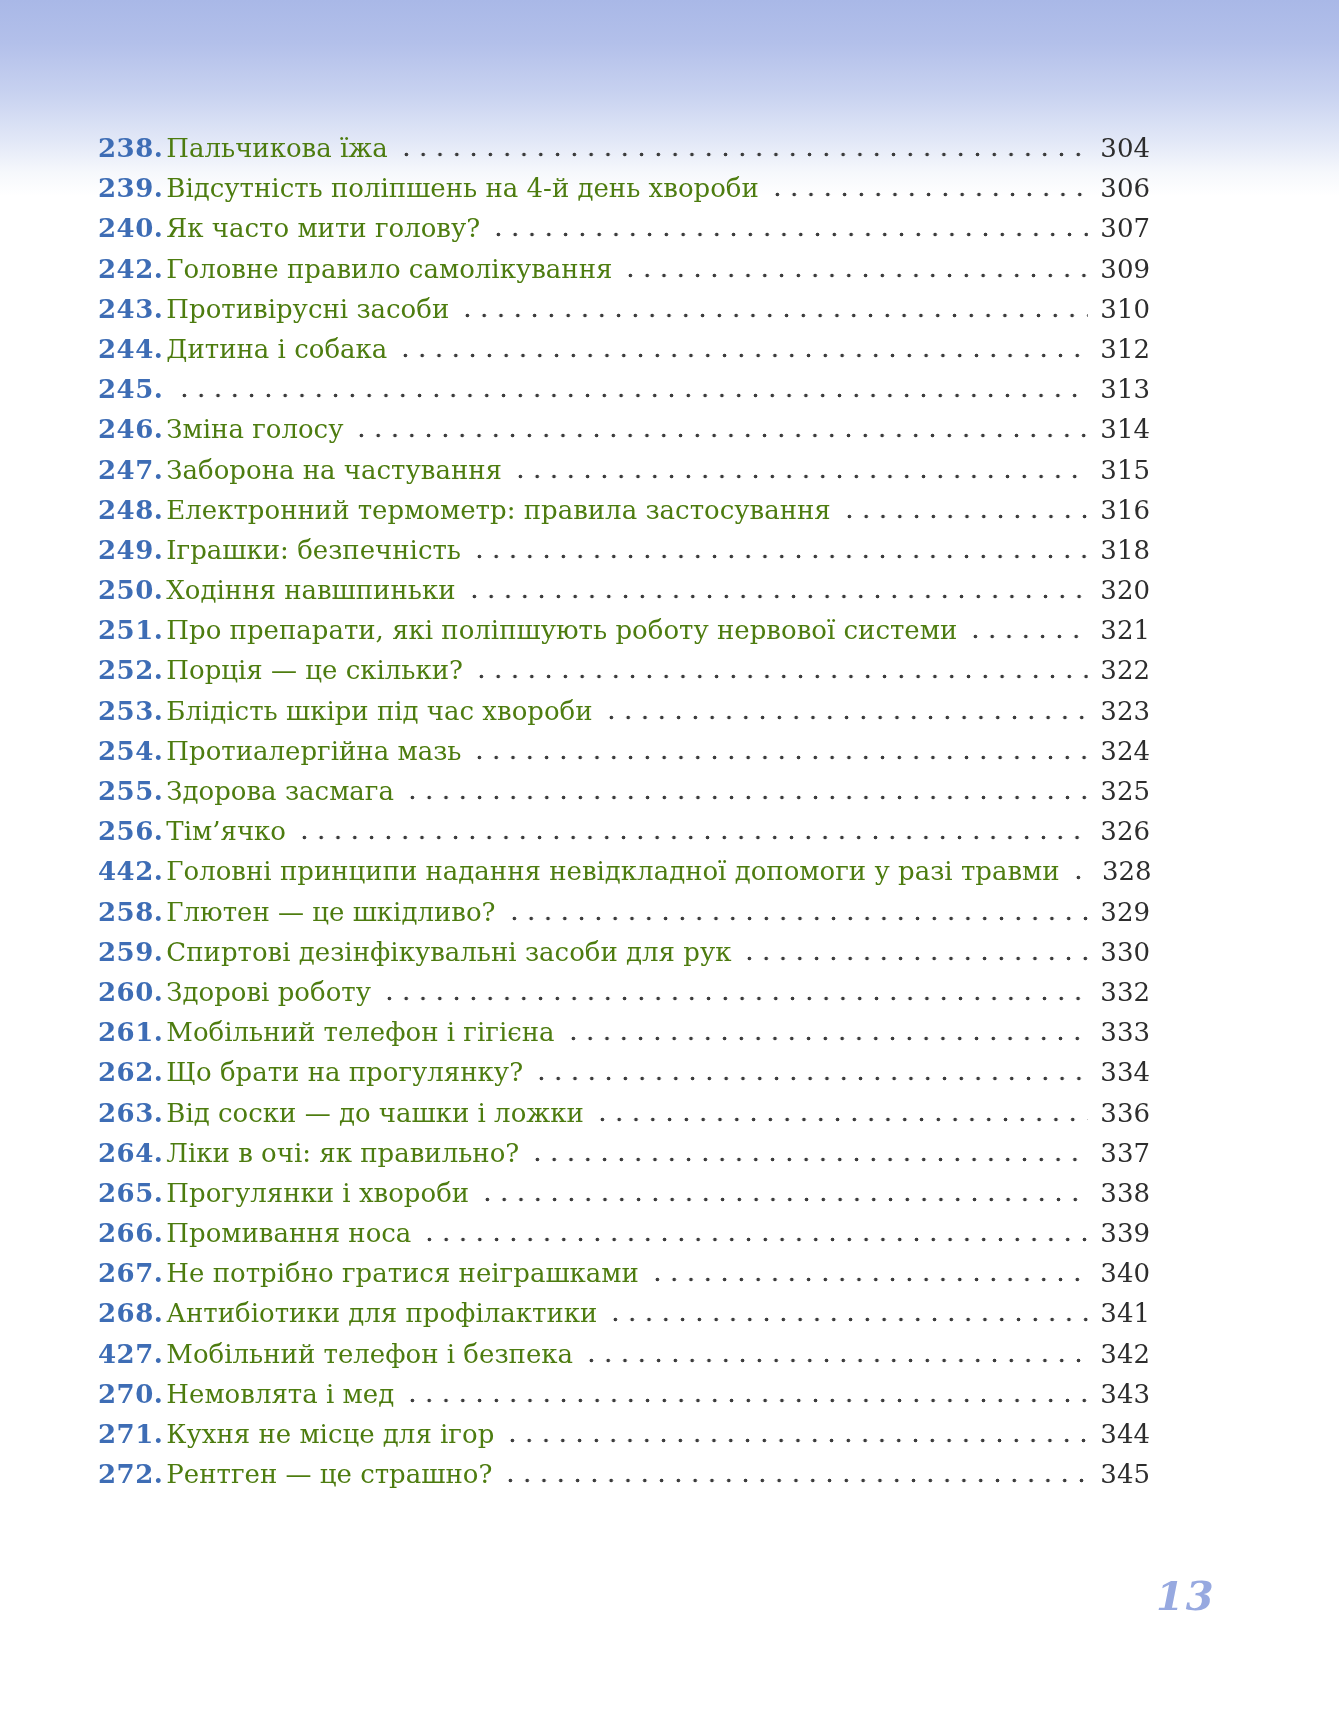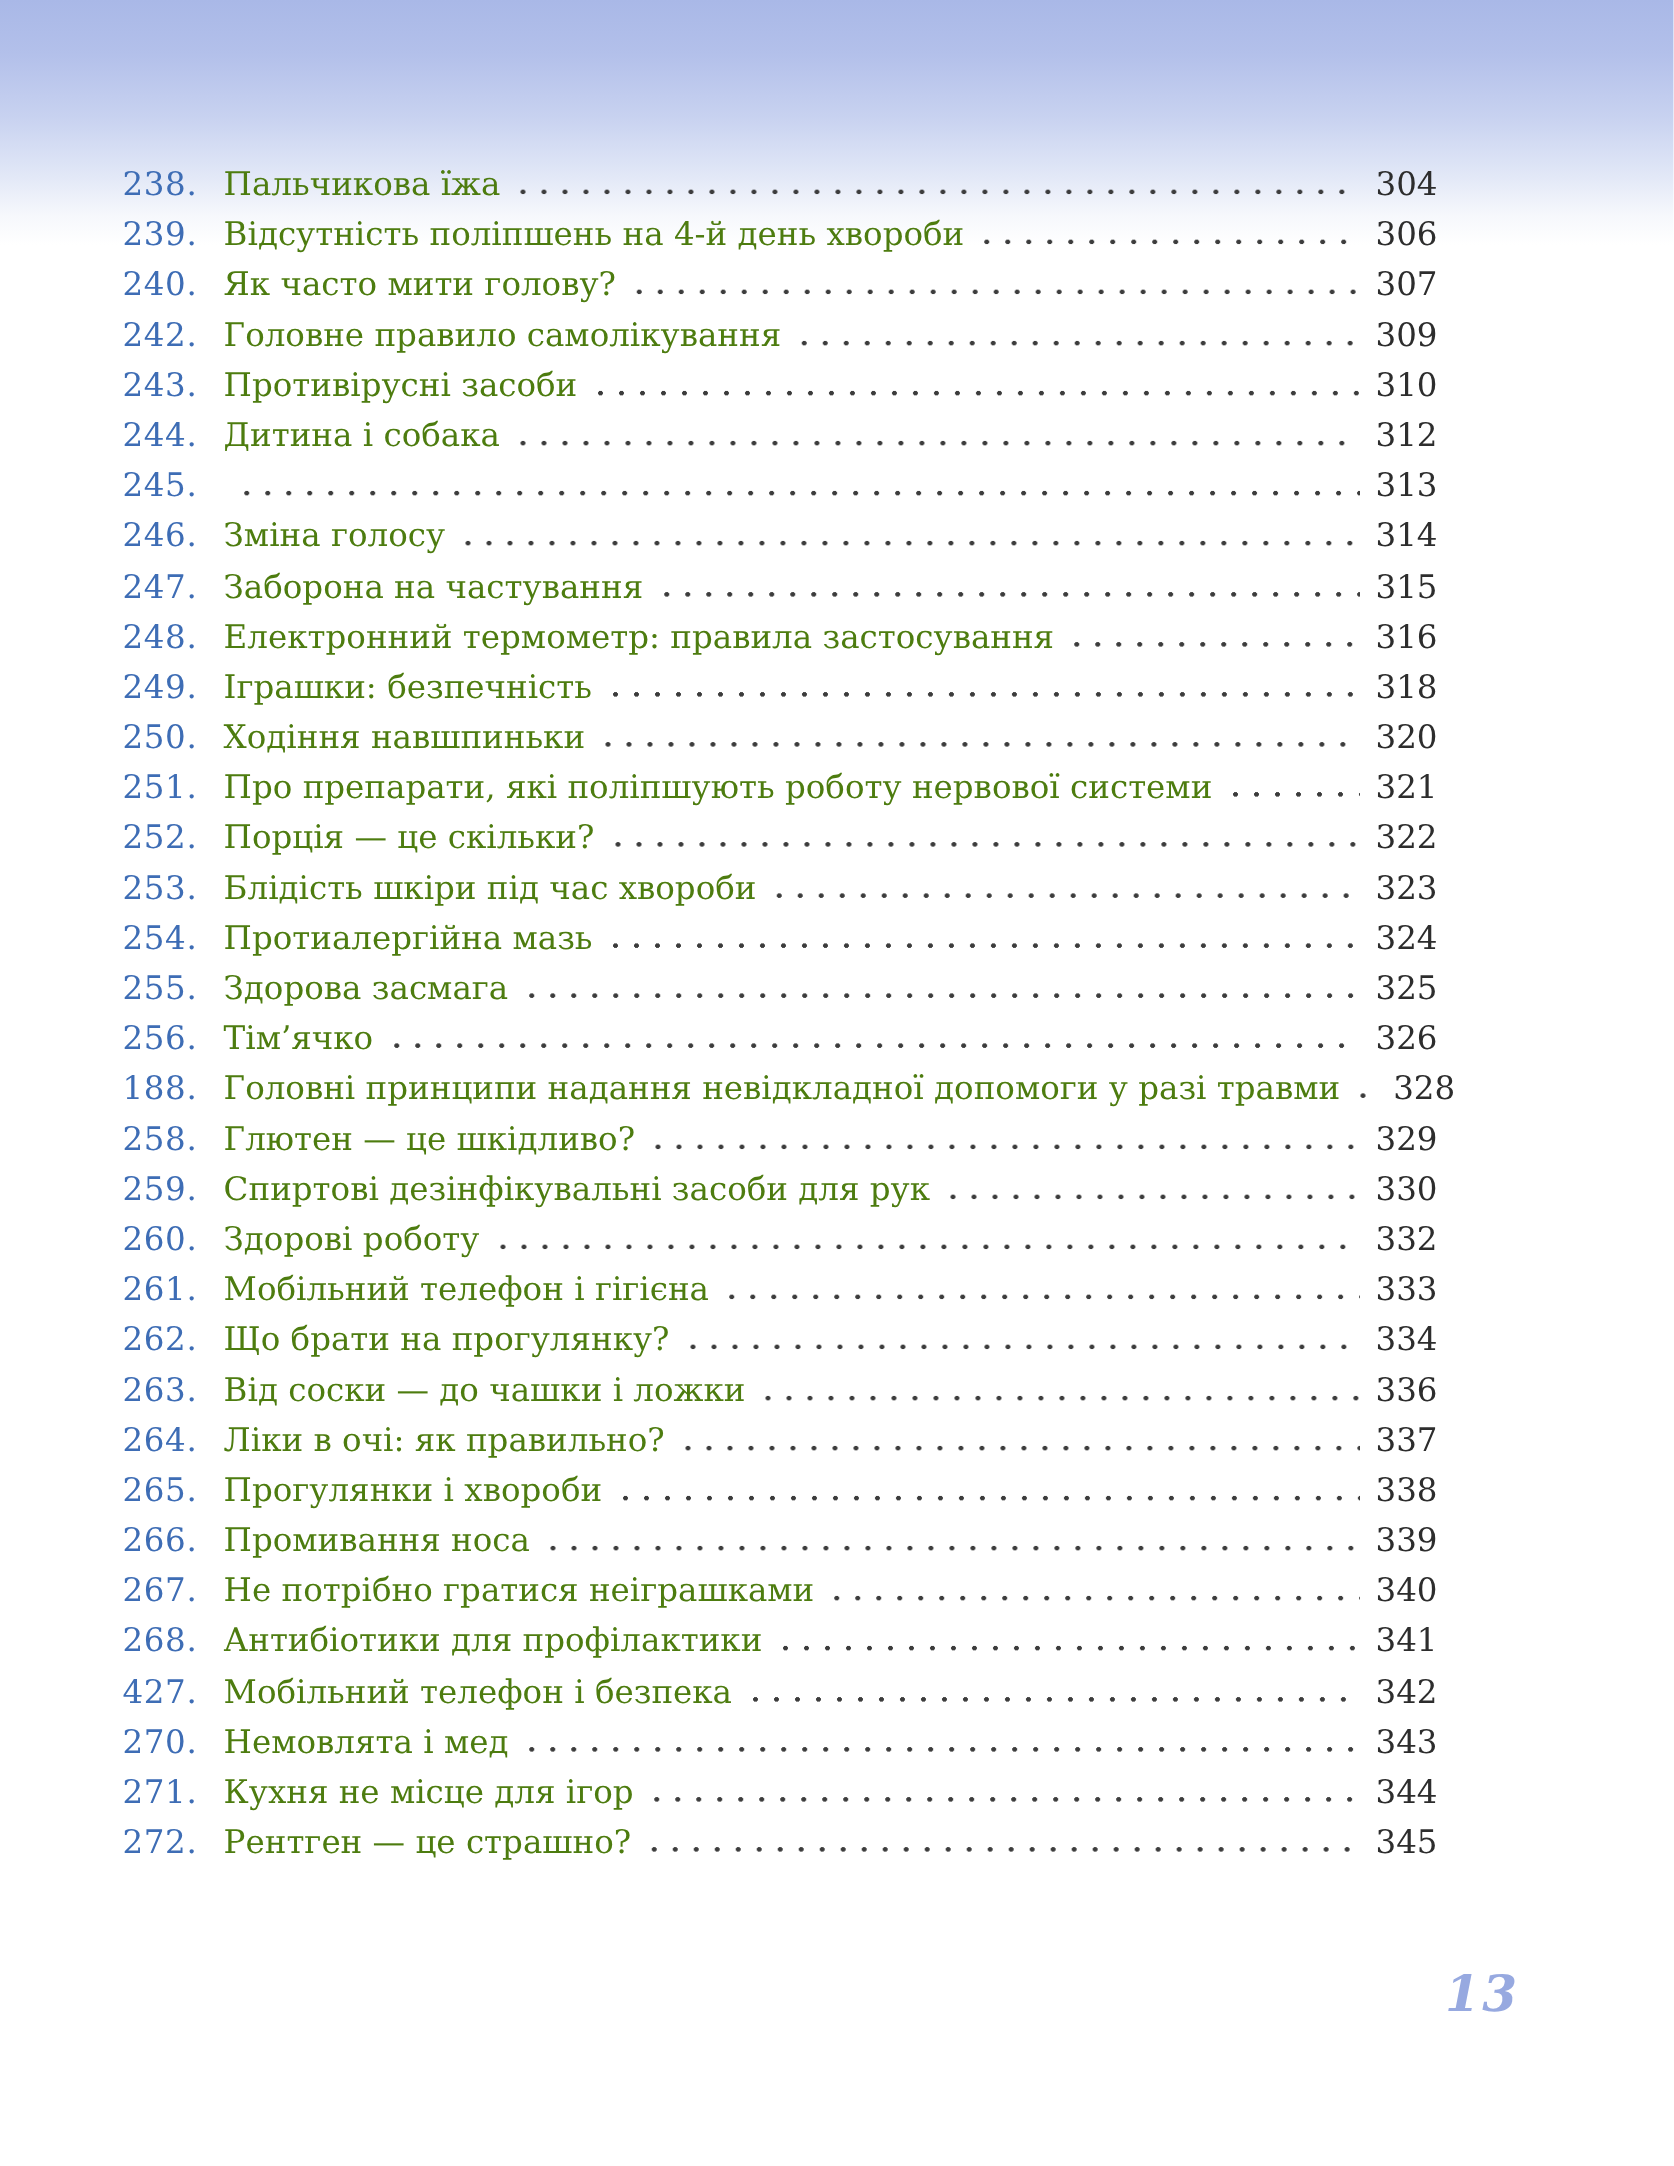--- a/index.html
+++ b/index.html
@@ -32,22 +32,22 @@
   }
   .toc-row {
     display: flex;
     align-items: baseline;
     height: 40.2px;
     font-size: 26px;
     color: #2d2d2d;
   }
   .toc-row .num {
     color: #3e6db5;
-    font-weight: 400;
-    margin-right: 21px;
+    font-weight: 700;
+    margin-right: 3px;
     white-space: pre;
     letter-spacing: 0.5px;
   }
   .toc-row .title {
     white-space: nowrap;
     color: #4d7c0f;
   }
   .toc-row .leader {
     flex: 1 1 auto;
     height: 5px;
@@ -202,21 +202,21 @@
   </div>
 
   <div class="toc-row">
     <span class="num">256.</span>
     <span class="title">Тім’ячко</span>
     <span class="leader"></span>
     <span class="pg">326</span>
   </div>
 
   <div class="toc-row">
-    <span class="num">188.</span>
+    <span class="num">442.</span>
     <span class="title">Головні принципи надання невідкладної допомоги у разі травми</span>
     <span class="leader"></span>
     <span class="pg">328</span>
   </div>
 
   <div class="toc-row">
     <span class="num">258.</span>
     <span class="title">Глютен — це шкідливо?</span>
     <span class="leader"></span>
     <span class="pg">329</span>

